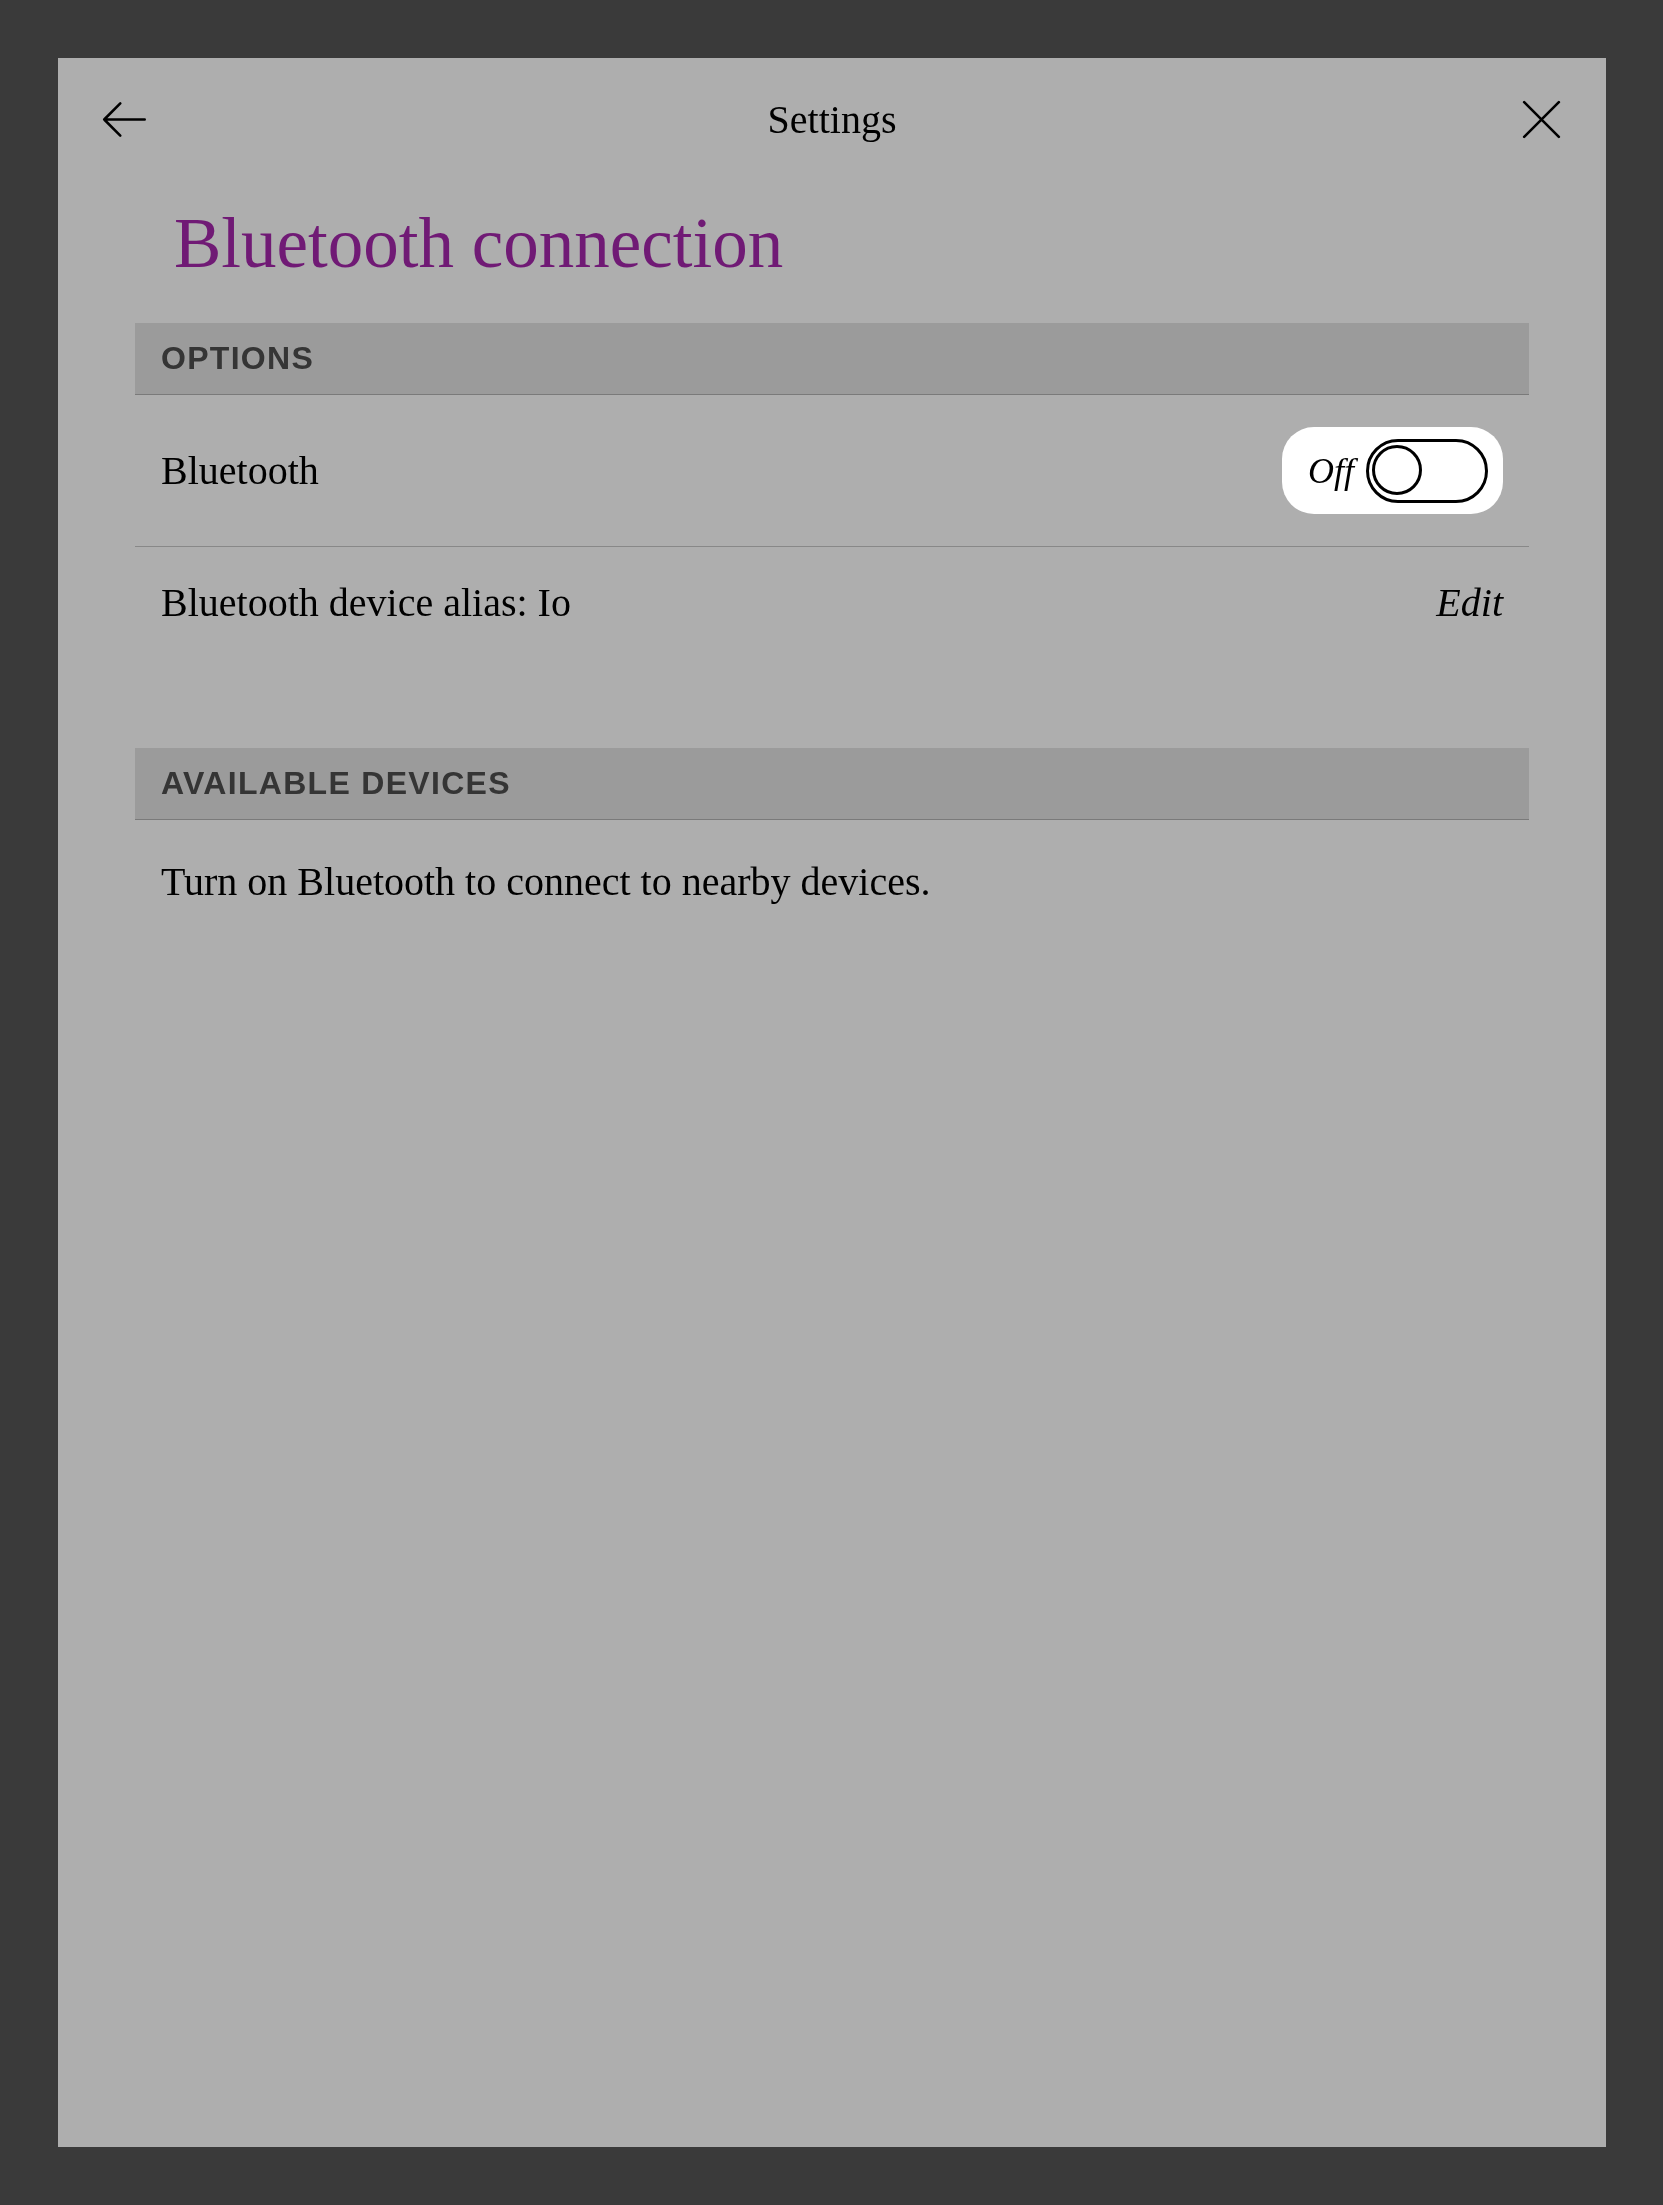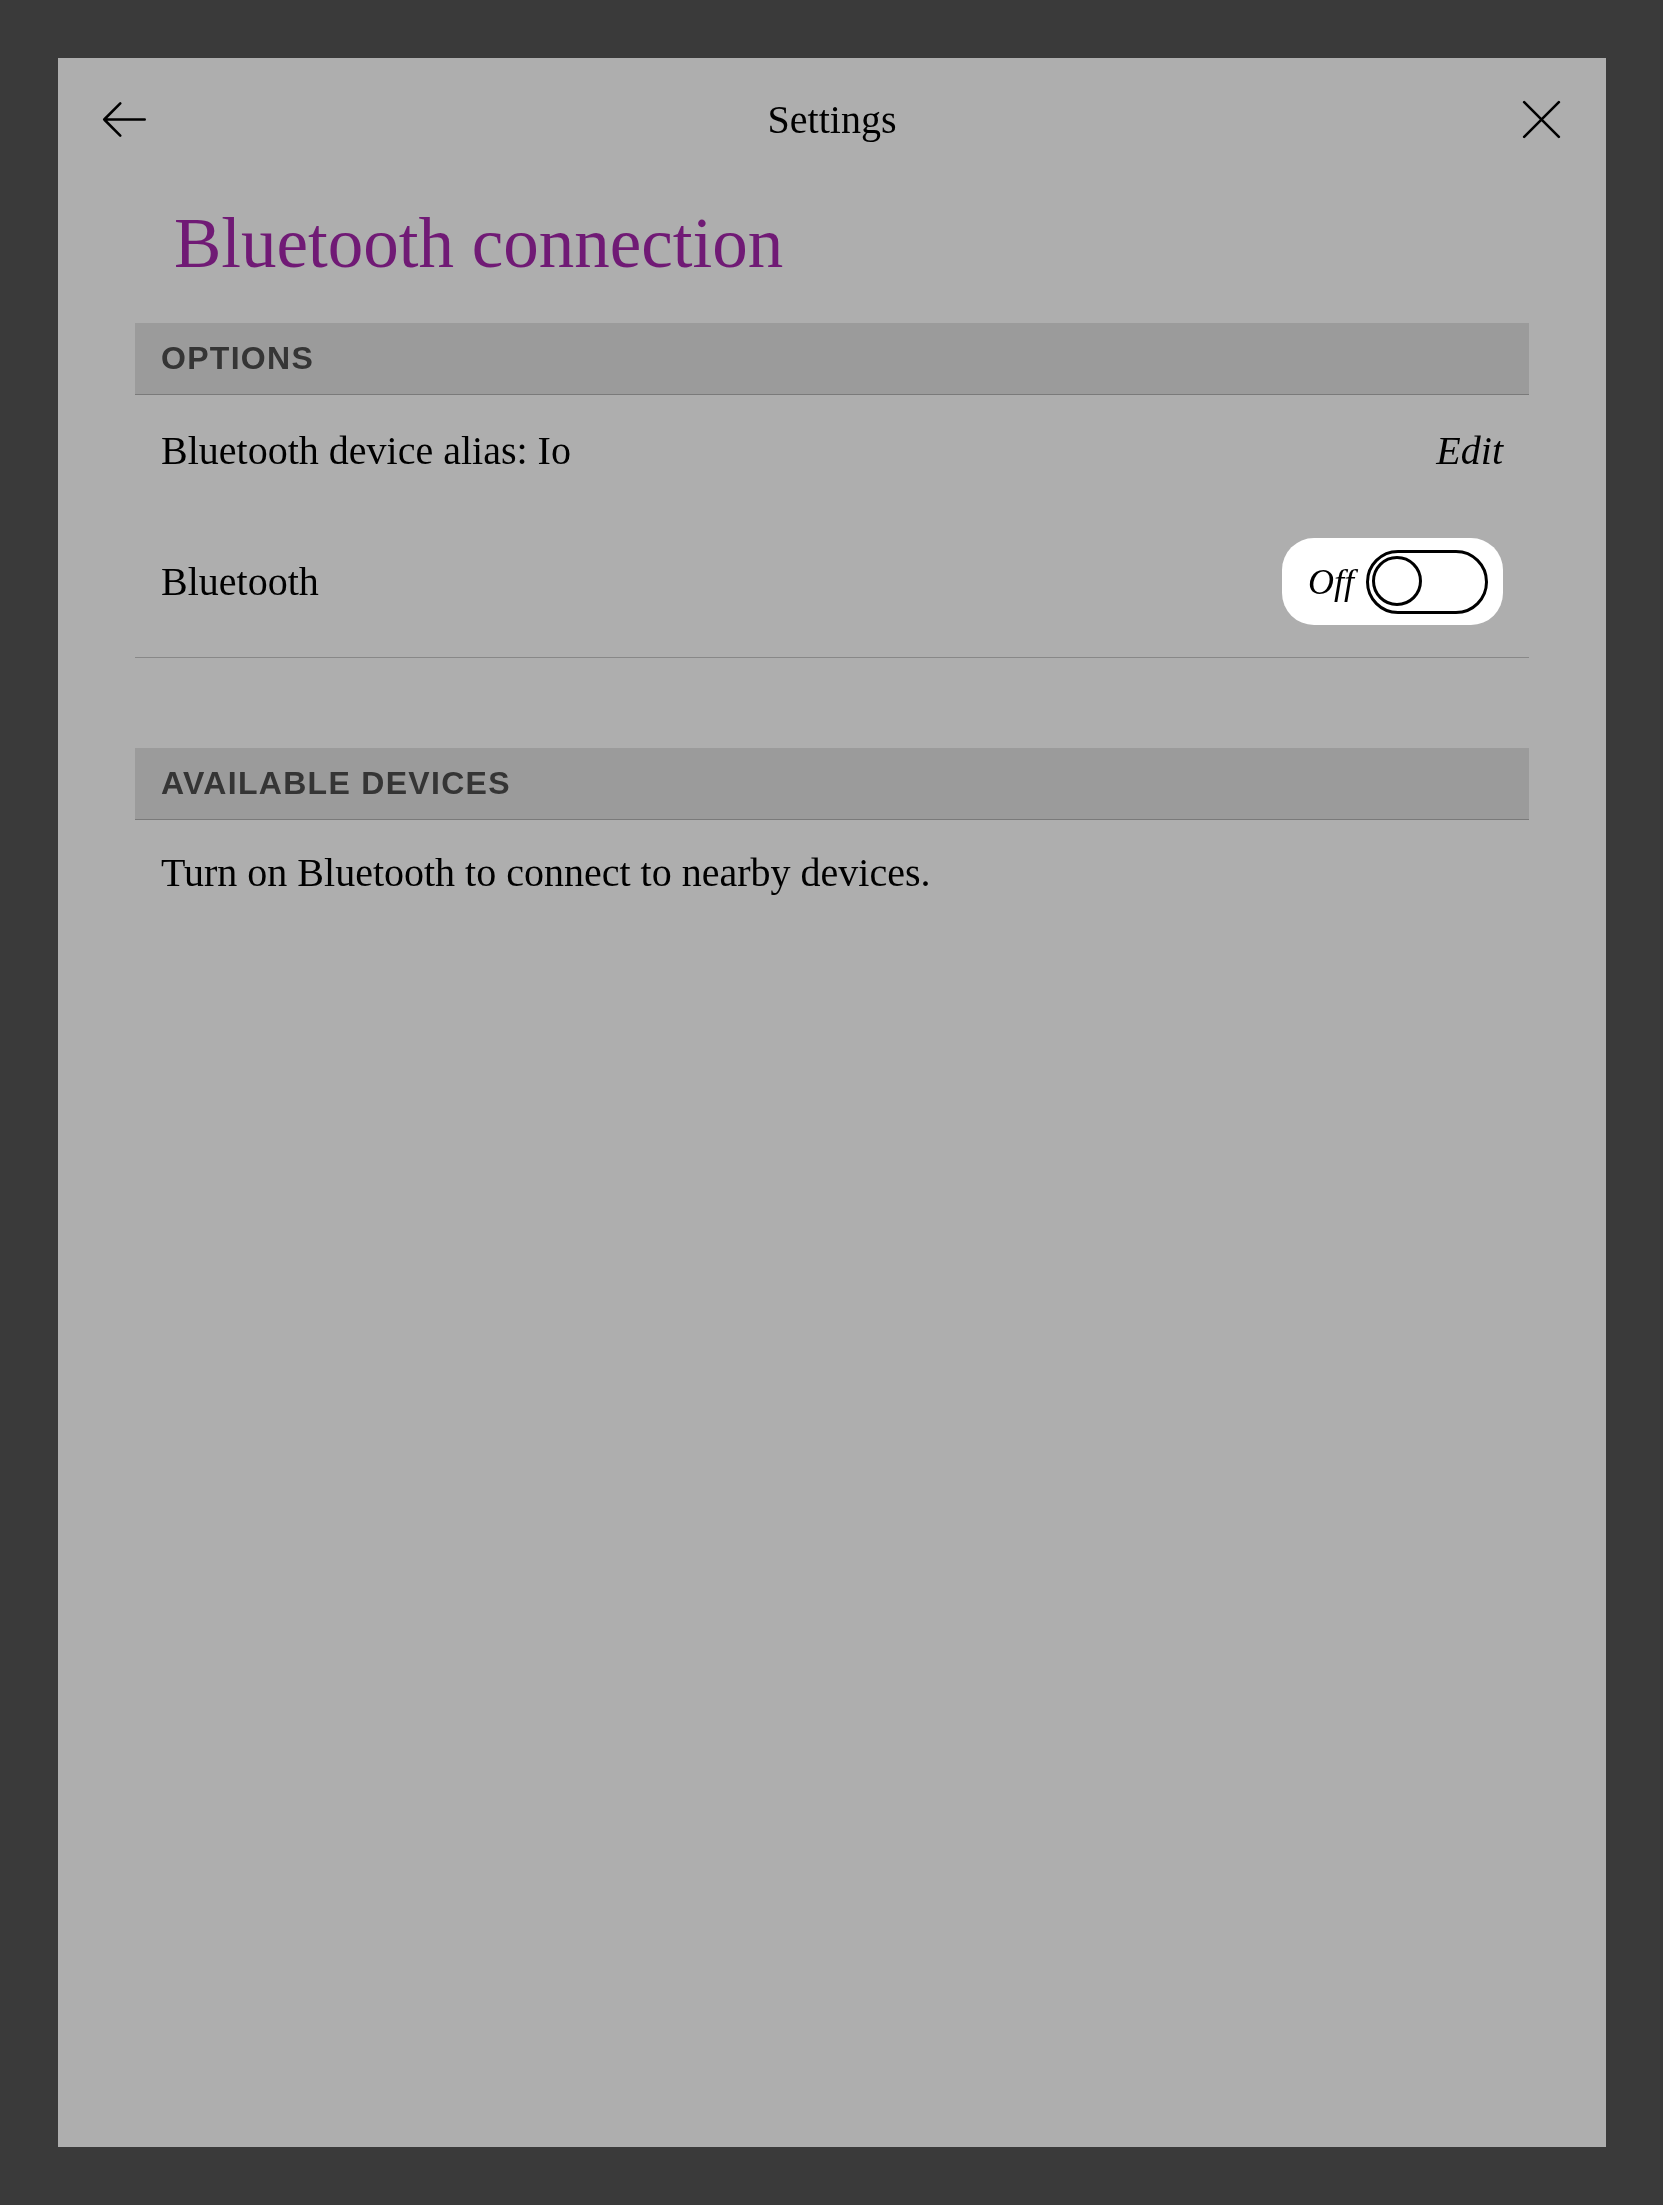--- a/index.html
+++ b/index.html
@@ -150,21 +150,21 @@
       cursor: pointer;
     }
     
     .section-gap {
       height: 90px;
     }
     
     .info-text {
       font-size: 40px;
       color: #000000;
-      padding: 29px 26px;
+      padding: 38px 26px;
     }
   </style>
 </head>
 <body>
 
 <div class="screen">
 
   <div class="header">
     <div class="back-arrow">
       <svg viewBox="0 0 70 60">
@@ -178,37 +178,37 @@
       </svg>
     </div>
   </div>
 
   <div class="page-title">Bluetooth connection</div>
 
   <div class="content">
 
     <div class="section-header">
       <div class="section-header-text">OPTIONS</div>
-    </div>
-
-    <div class="row row-last">
-      <div class="row-label">Bluetooth device alias: Io</div>
-      <div class="edit-link">Edit</div>
     </div>
 
     <div class="row">
       <div class="row-label">Bluetooth</div>
       <div class="toggle-container">
         <div class="toggle-label">Off</div>
         <div class="toggle-switch">
           <div class="toggle-knob"></div>
         </div>
       </div>
     </div>
 
+    <div class="row row-last">
+      <div class="row-label">Bluetooth device alias: Io</div>
+      <div class="edit-link">Edit</div>
+    </div>
+
     <div class="section-gap"></div>
 
     <div class="section-header">
       <div class="section-header-text">AVAILABLE DEVICES</div>
     </div>
 
     <div class="info-text">Turn on Bluetooth to connect to nearby devices.</div>
 
   </div>
 

